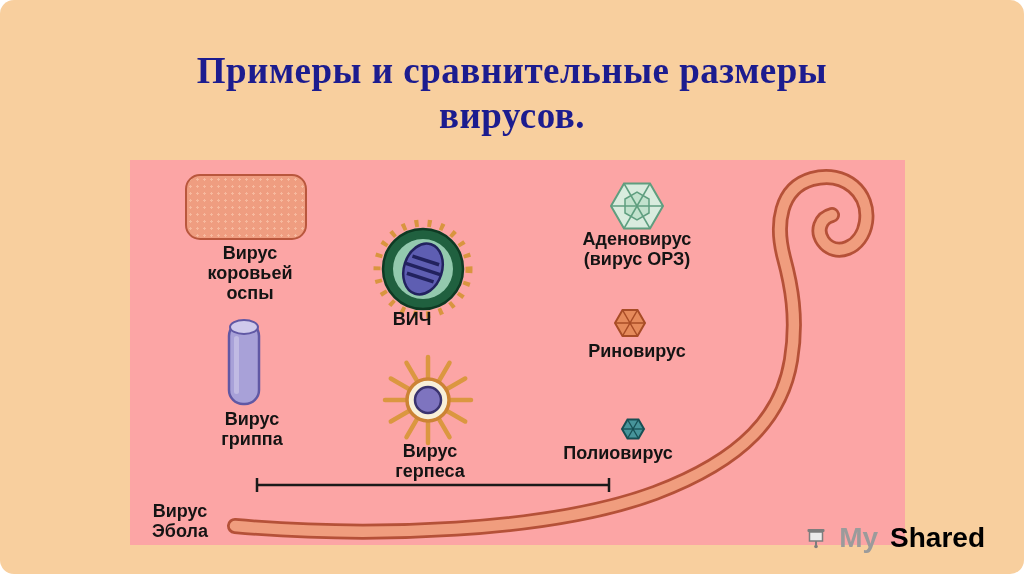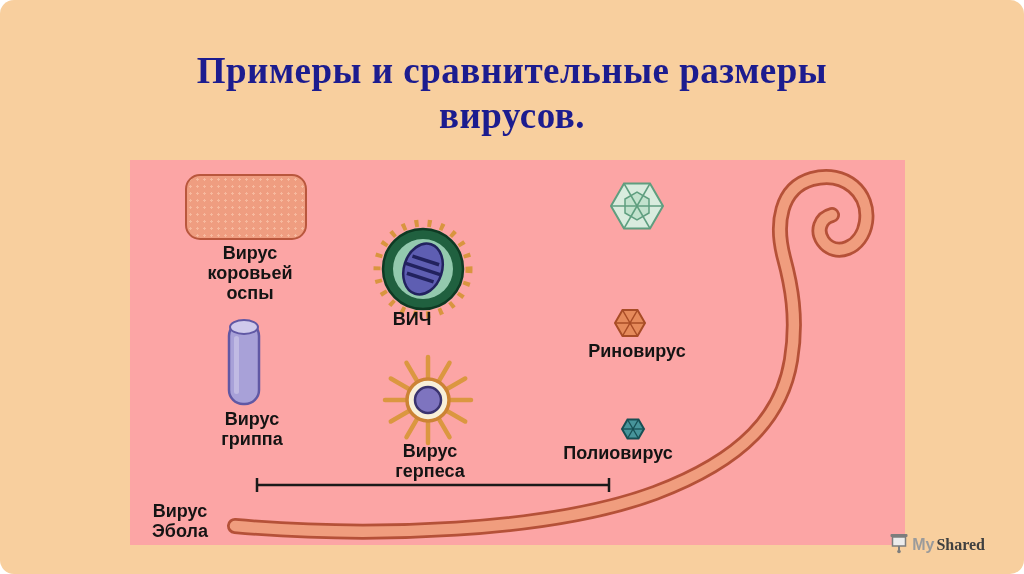--- a/index.html
+++ b/index.html
@@ -69,28 +69,28 @@
   .herpes-label    { left: 230px; top: 282px; width: 140px; }
   .polio-svg       { left: 490px; top: 256px; }
   .polio-label     { left: 408px; top: 284px; width: 160px; }
   .scalebar-svg    { left: 124px; top: 316px; }
   .scale-label     { left: 231px; top: 336px; width: 144px; }
   .ebola-label     { left: 8px;   top: 342px; width: 84px; }
   .watermark {
     position: absolute;
     right: 39px; bottom: 20px;
     display: flex;
-    align-items: flex-end;
-    gap: 2px;
+    align-items: center;
+    gap: 12px;
     font-weight: bold;
-    font-size: 16px;
+    font-size: 28px;
     color: #7d7d7d;
   }
   .wm-my { color: #9b9b9b; }
-  .wm-shared { color: #404040; font-family: Liberation Serif, serif; }
+  .wm-shared { color: #000000; }
 </style>
 </head>
 <body>
 
 <div class="stage">
   <div class="slide">
 
     <div class="title">Примеры и сравнительные размеры
 вирусов.</div>
 
@@ -124,20 +124,22 @@
         <polygon points="42,37 30,44 18,37 18,23 30,16 42,23" fill="#c2e2cd" stroke="#5f9e7f" stroke-width="1.5"></polygon>
         <g stroke="#5f9e7f" stroke-width="1.5">
           <line x1="56" y1="30" x2="30" y2="30"></line>
           <line x1="43" y1="52.5" x2="30" y2="30"></line>
           <line x1="17" y1="52.5" x2="30" y2="30"></line>
           <line x1="4" y1="30" x2="30" y2="30"></line>
           <line x1="17" y1="7.5" x2="30" y2="30"></line>
           <line x1="43" y1="7.5" x2="30" y2="30"></line>
         </g>
       </svg>
+      <div class="label adeno-label">Аденовирус
+(вирус ОРЗ)</div>
 
       <svg class="abs rhino-svg" width="34" height="34" viewBox="0 0 34 34">
         <polygon points="32,17 24.5,30 9.5,30 2,17 9.5,4 24.5,4" fill="#e58a5a" stroke="#a84c26" stroke-width="2"></polygon>
         <g stroke="#a84c26" stroke-width="1.5">
           <line x1="9.5" y1="4" x2="24.5" y2="30"></line>
           <line x1="24.5" y1="4" x2="9.5" y2="30"></line>
           <line x1="2" y1="17" x2="32" y2="17"></line>
         </g>
       </svg>
       <div class="label rhino-label">Риновирус</div>

